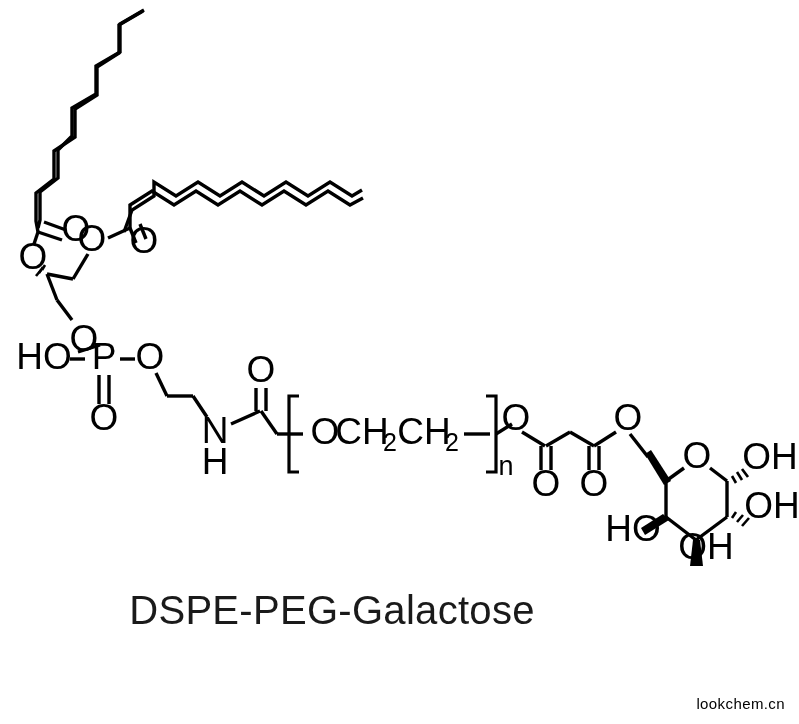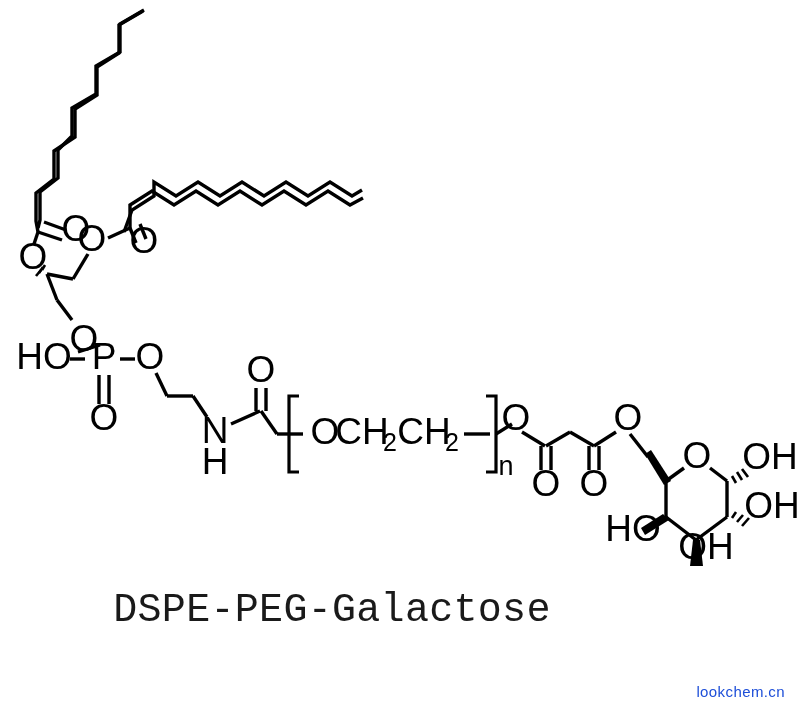--- a/index.html
+++ b/index.html
@@ -64,33 +64,33 @@
     fill: #000000;
     text-anchor: middle;
     dominant-baseline: middle;
   }
   .caption-text {
     position: absolute;
     left: 0;
     top: 588px;
     width: 664px;
     text-align: center;
-    font-family: Liberation Mono, monospace;
+    font-family: Liberation Sans, sans-serif;
     font-size: 40px;
     color: #1a1a1a;
     letter-spacing: 0.3px;
     white-space: nowrap;
   }
   .watermark-text {
     position: absolute;
     right: 14px;
-    bottom: 24px;
+    bottom: 12px;
     font-family: "Liberation Sans", sans-serif;
     font-size: 15px;
-    color: #1d4ed8;
+    color: #000000;
     letter-spacing: 0.4px;
   }
 </style>
 </head>
 <body>
 
 <svg id="structure-canvas" viewBox="0 0 799 724">
 
   <g>
     <polyline class="bond" points="

